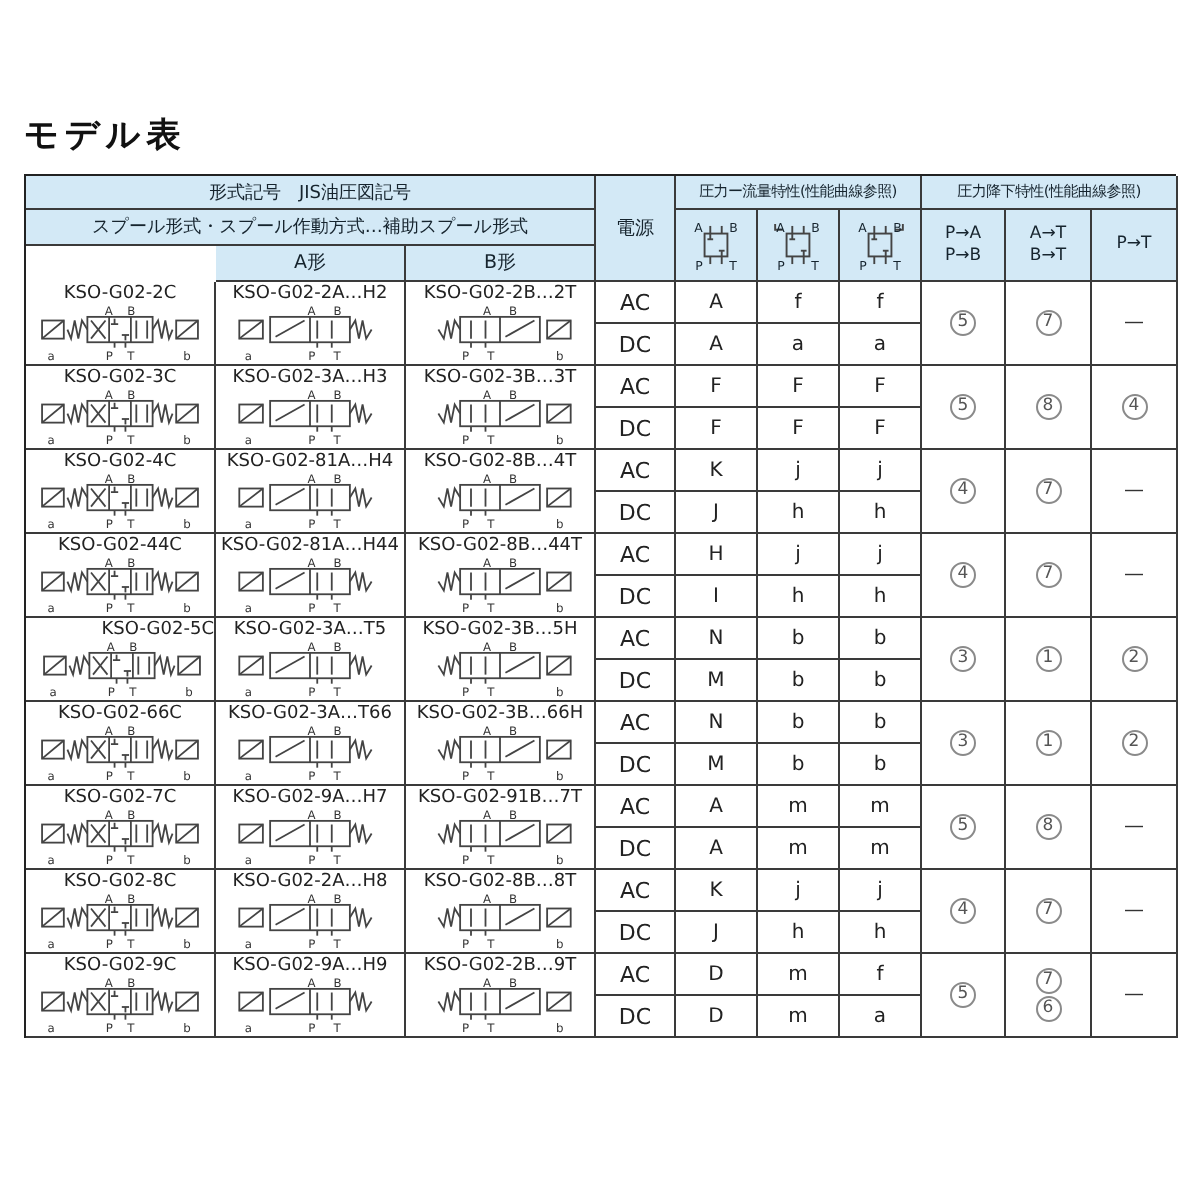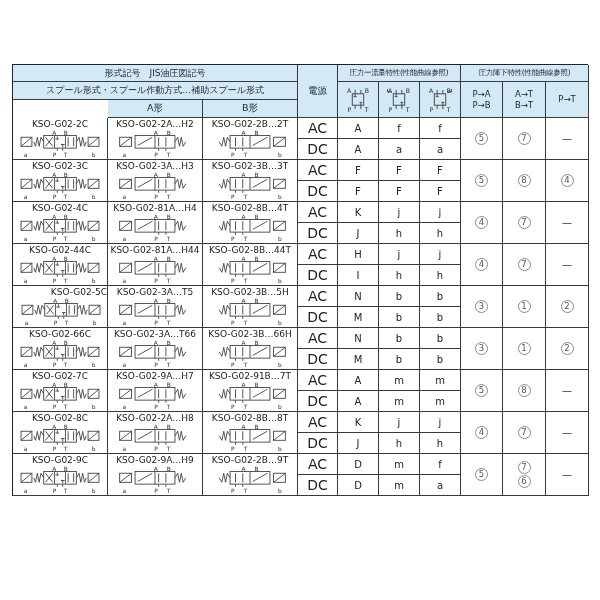--- a/index.html
+++ b/index.html
@@ -23,35 +23,36 @@
     border-bottom:1px solid #3a3a3a;
     display:flex; align-items:center; justify-content:center;
     overflow:hidden; text-align:center;
   }
   .hd { background:#d3e9f6; font-size:9px; color:#16242e; }
   .hd-sm { font-size:7.5px; letter-spacing:-0.3px; }
   .hd-col { font-size:9.5px; }
   .drop-hd { white-space:pre-line; font-size:8.5px; line-height:1.25; }
   .model-cell { flex-direction:column; justify-content:flex-start; padding-top:1px; }
   .mname { font-size:9px; line-height:11px; white-space:nowrap; color:#222; }
-  .pwr { font-size:14px; color:#222; }
+  .pwr { font-size:11px; color:#222; }
   .val { font-size:10px; color:#222; }
   .dropcell { flex-direction:column; gap:1px; }
   .circ {
     width:13px; height:13px; border:1px solid #8a8a8a; border-radius:50%;
     font-size:8.5px; line-height:11px; color:#555;
     display:flex; align-items:center; justify-content:center;
   }
   .dash { font-size:10px; color:#333; }
   svg { display:block; }
 </style>
 </head>
 <body>
 
 <div class="page">
+  <div class="title">モデル表</div>
 
   <div class="tbl" id="model-table">
 
     <div class="cell hd" style="grid-area:1/1/2/4">形式記号　JIS油圧図記号</div>
     <div class="cell hd" style="grid-area:2/1/3/4">スプール形式・スプール作動方式…補助スプール形式</div>
     <div class="cell hd hd-col" style="grid-area:3/2/4/3">A形</div>
     <div class="cell hd hd-col" style="grid-area:3/3/4/4">B形</div>
     <div class="cell hd hd-col" style="grid-area:1/4/4/5">電源</div>
     <div class="cell hd hd-sm" style="grid-area:1/5/2/8">圧力ー流量特性(性能曲線参照)</div>
     <div class="cell hd" style="grid-area:2/5/4/6" id="fsym1">

